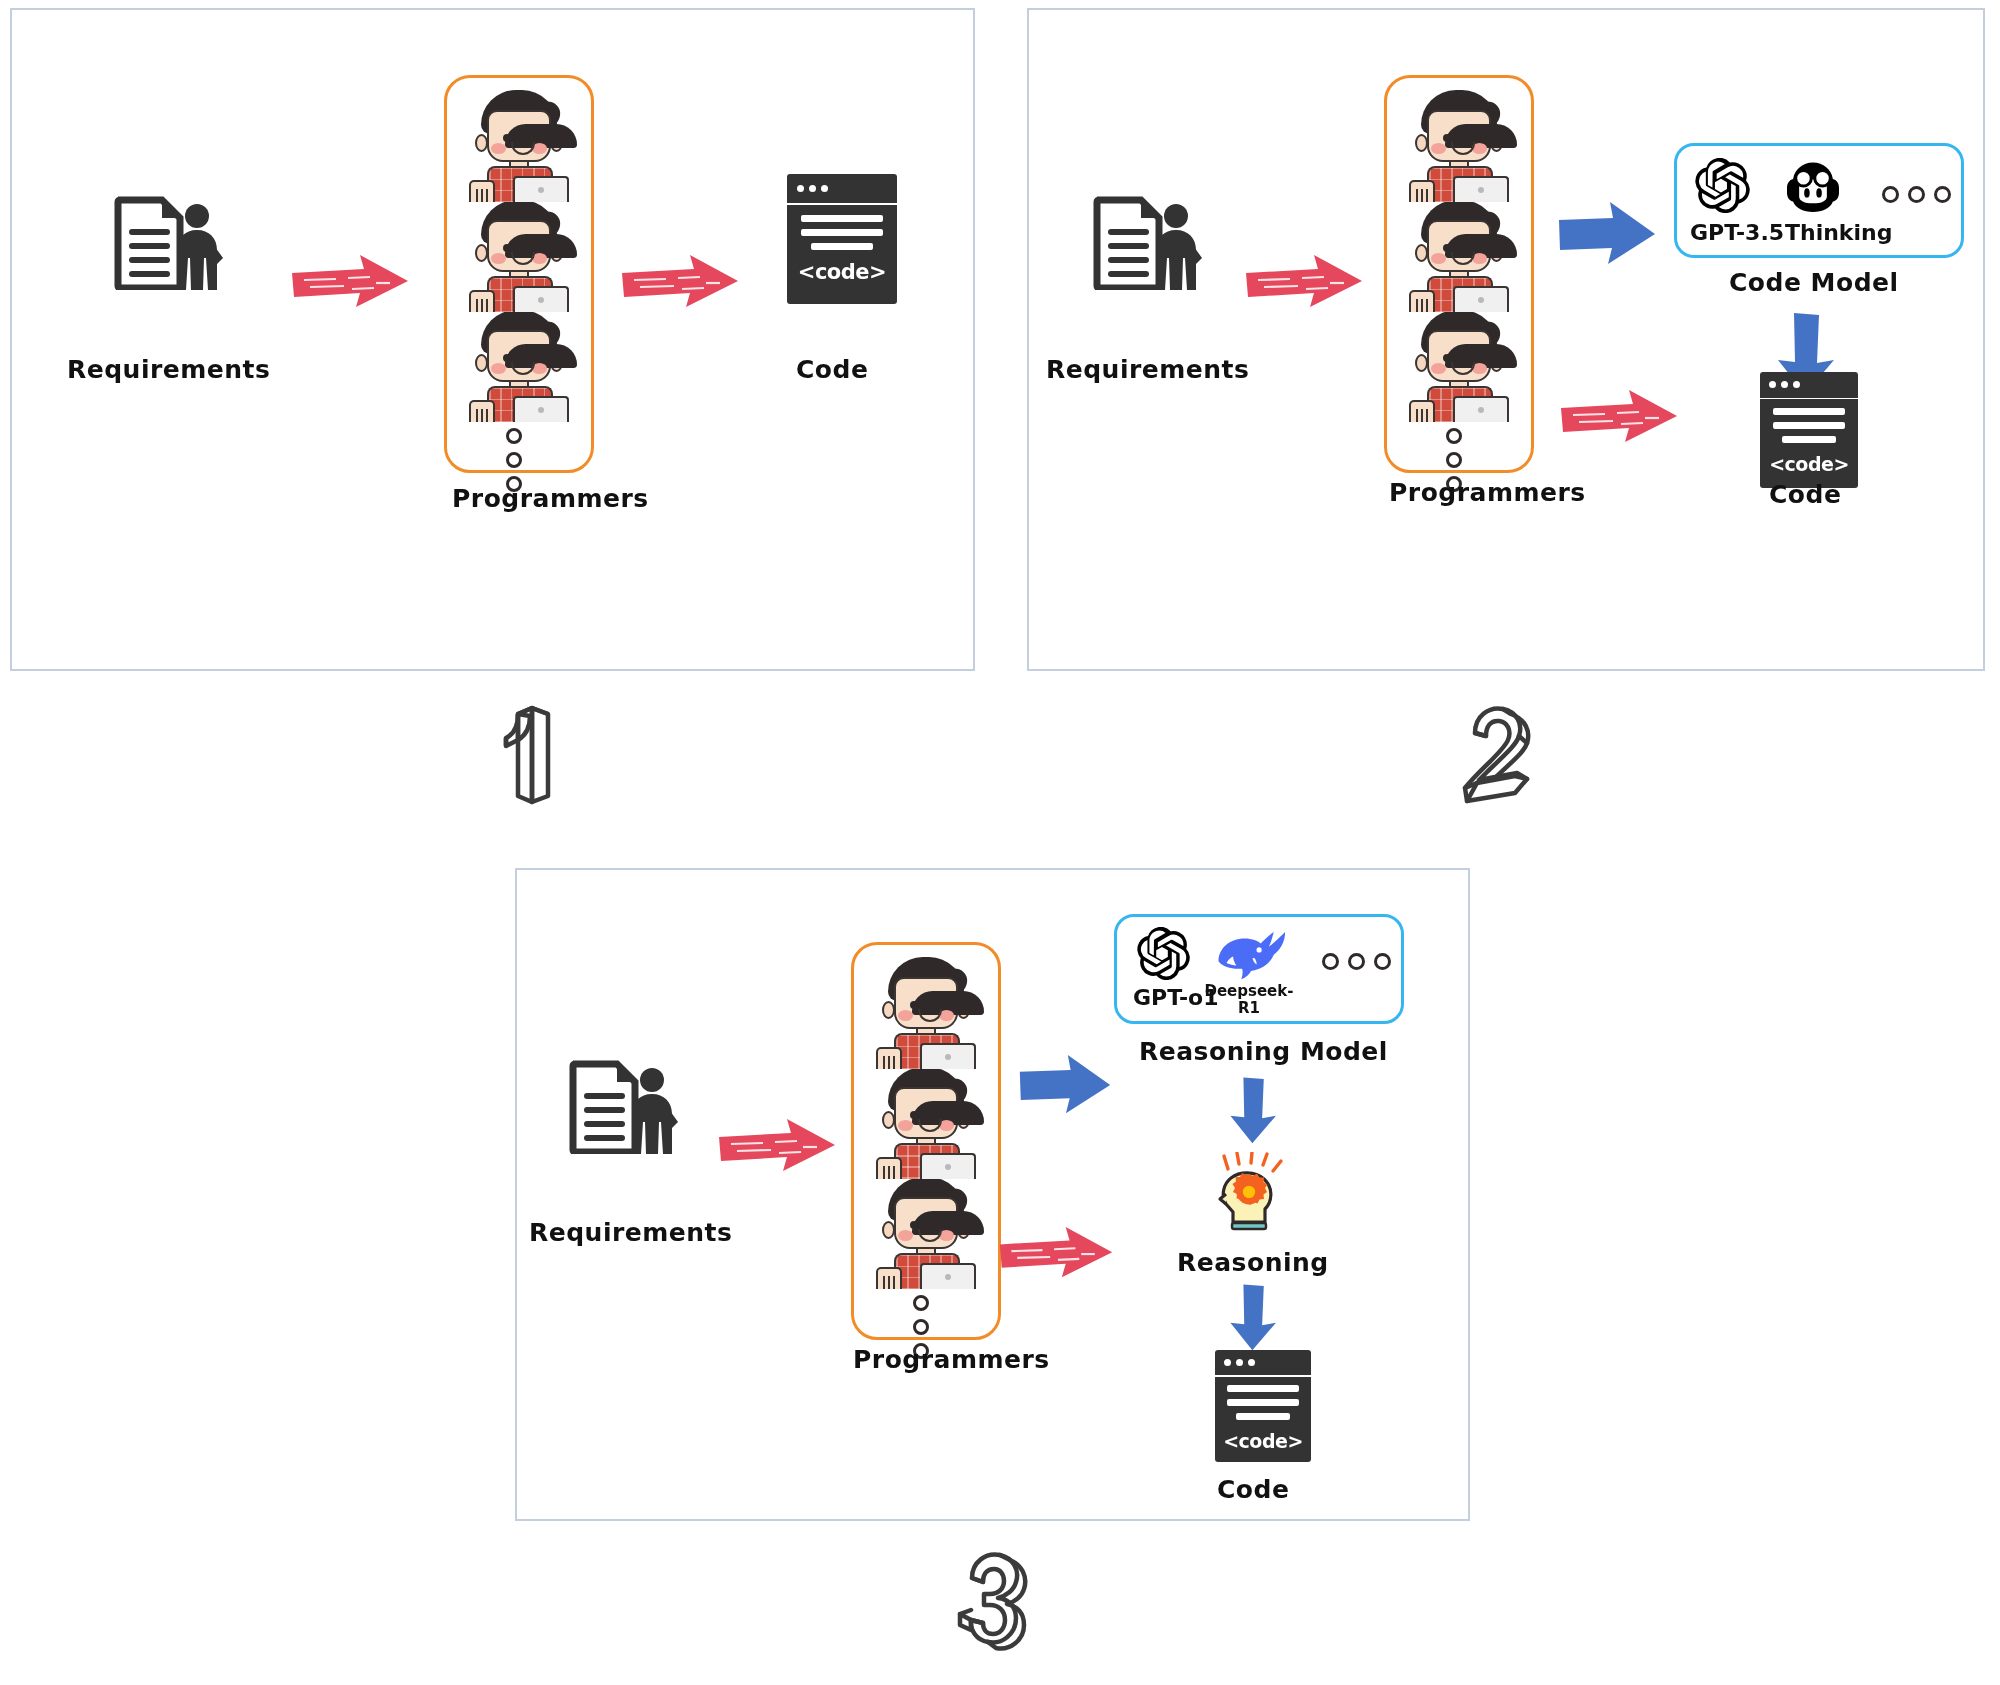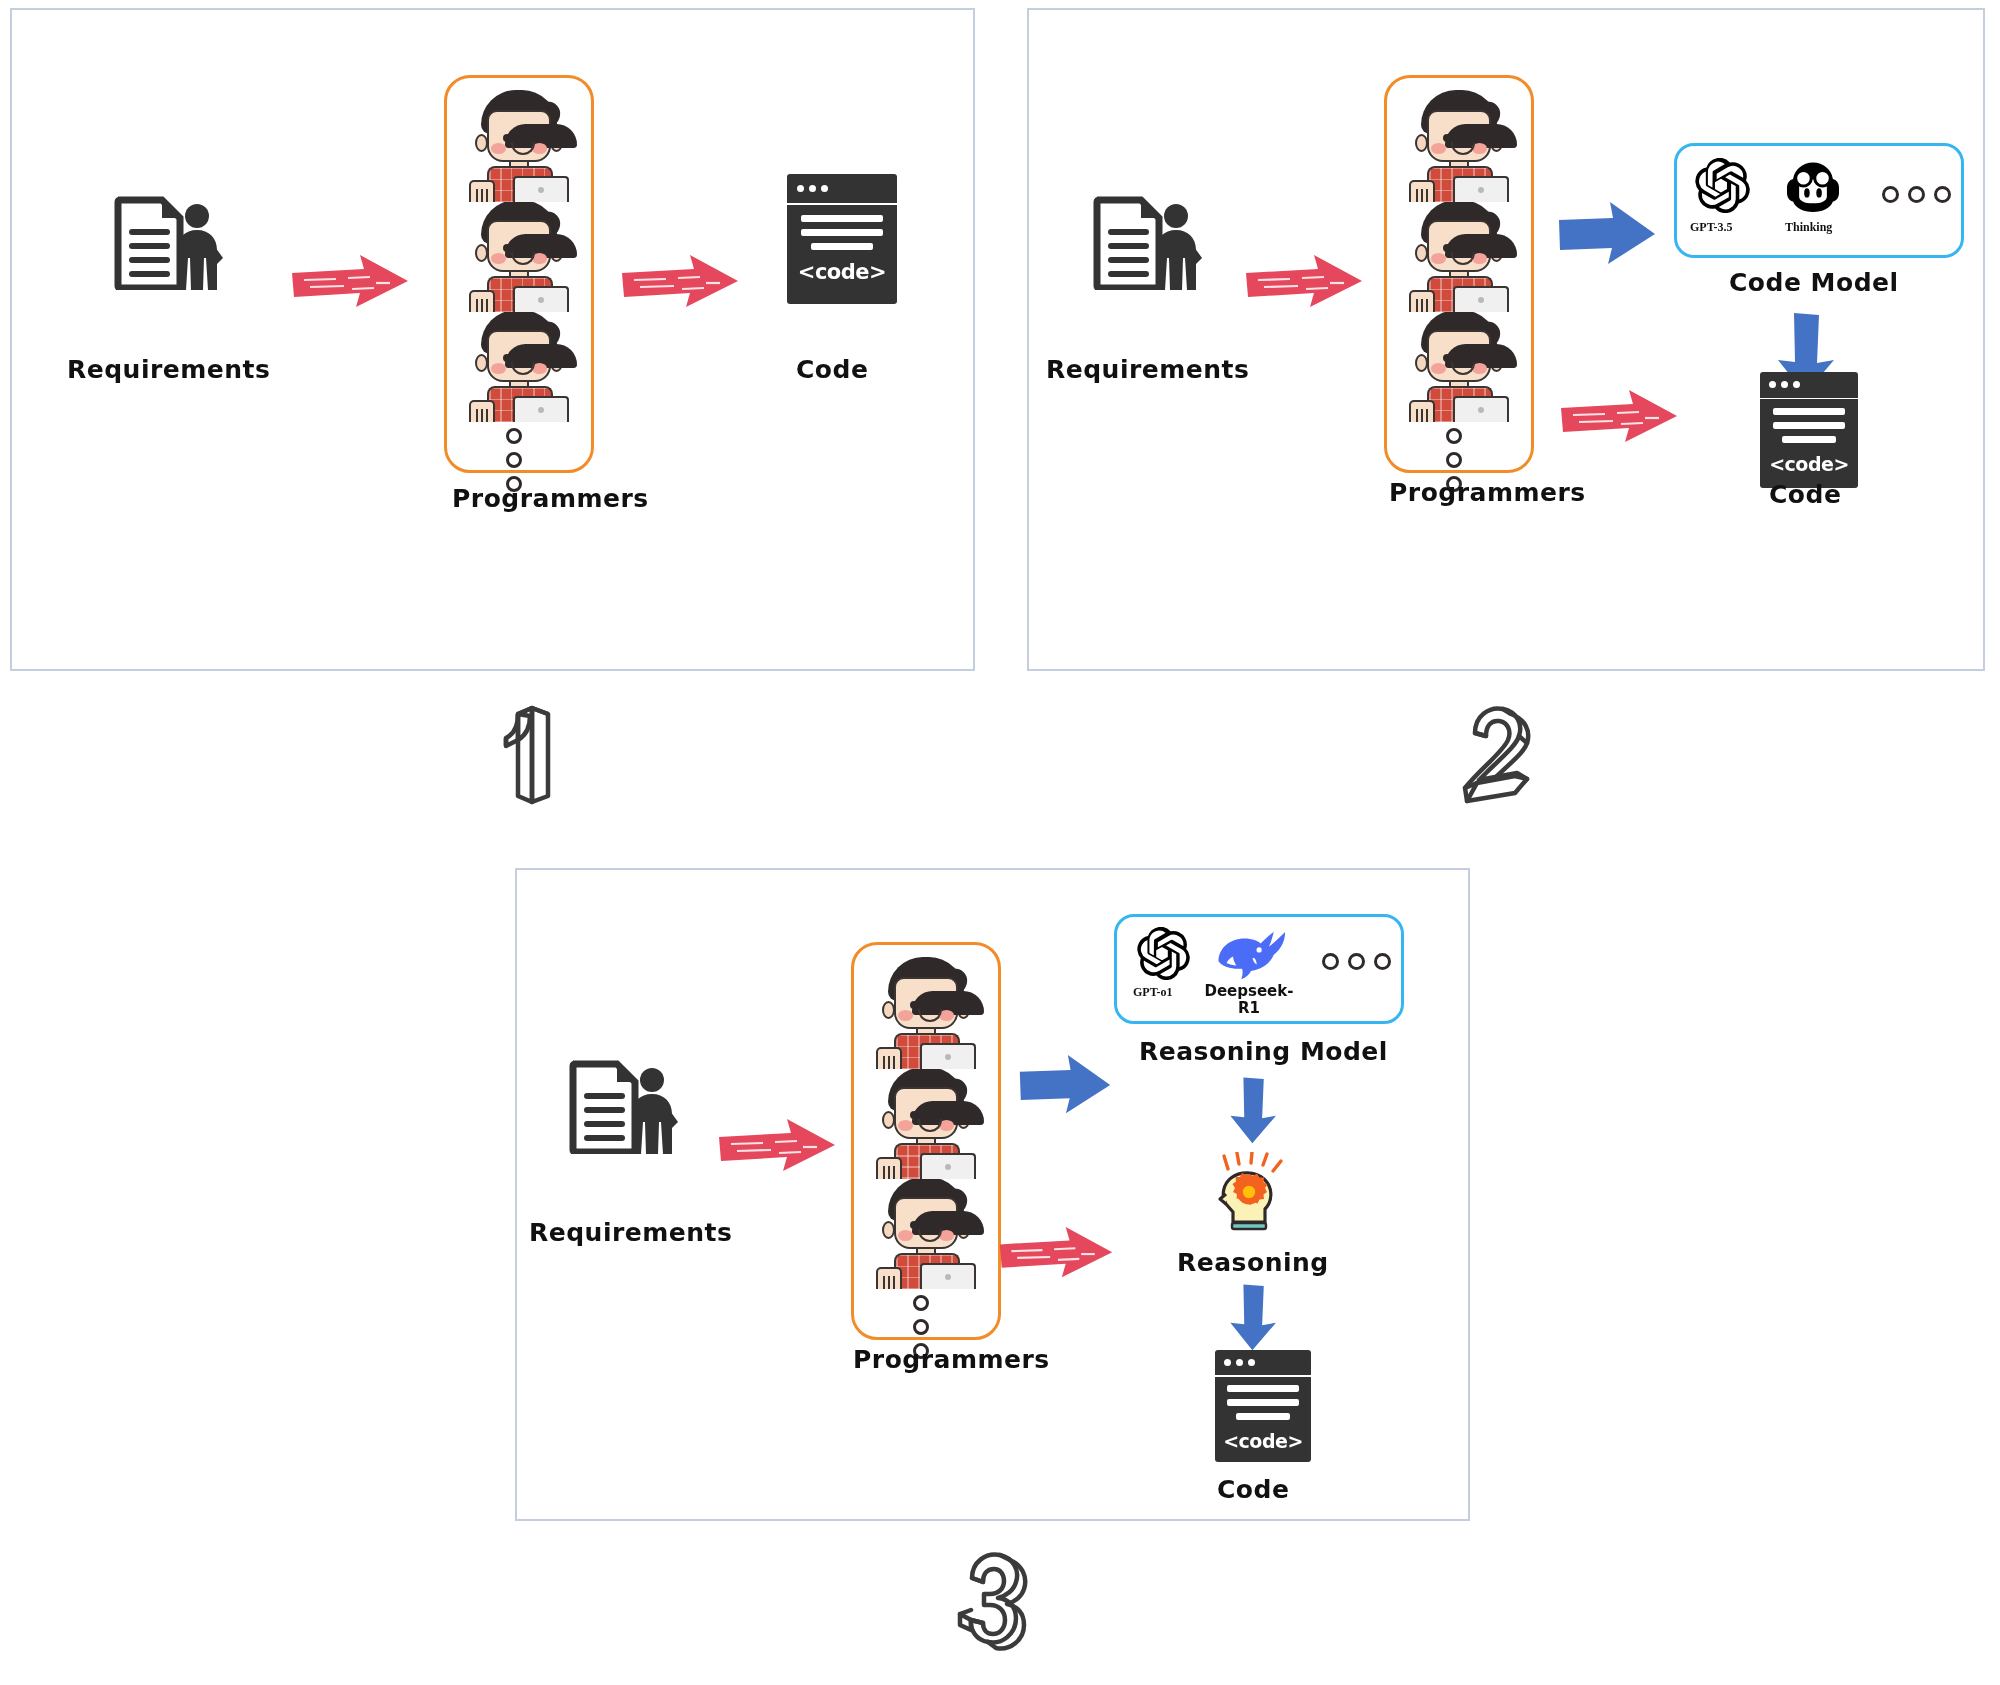--- a/index.html
+++ b/index.html
@@ -32,21 +32,21 @@
   
   .caption {
     position: absolute;
     font-family: "DejaVu Sans", sans-serif;
     font-weight: 700;
     color: #111111;
     white-space: nowrap;
     letter-spacing: 0.5px;
   }
   .cap-lg  { font-size: 25px; }
-  .cap-sm  { font-size: 12px; font-weight: 600; letter-spacing: 0px; font-family: Liberation Serif, serif;}
+  .cap-sm  { font-size: 22px; font-weight: 600; letter-spacing: 0px;}
   .cap-xs  { font-size: 15px; font-weight: 600; letter-spacing: 0px; text-align:center; line-height:17px; white-space: normal; }
 
   
   .prog-box {
     position: absolute;
     border: 3px solid #f28c28;
     border-radius: 26px;
     box-sizing: border-box;
     background: #ffffff;
   }

